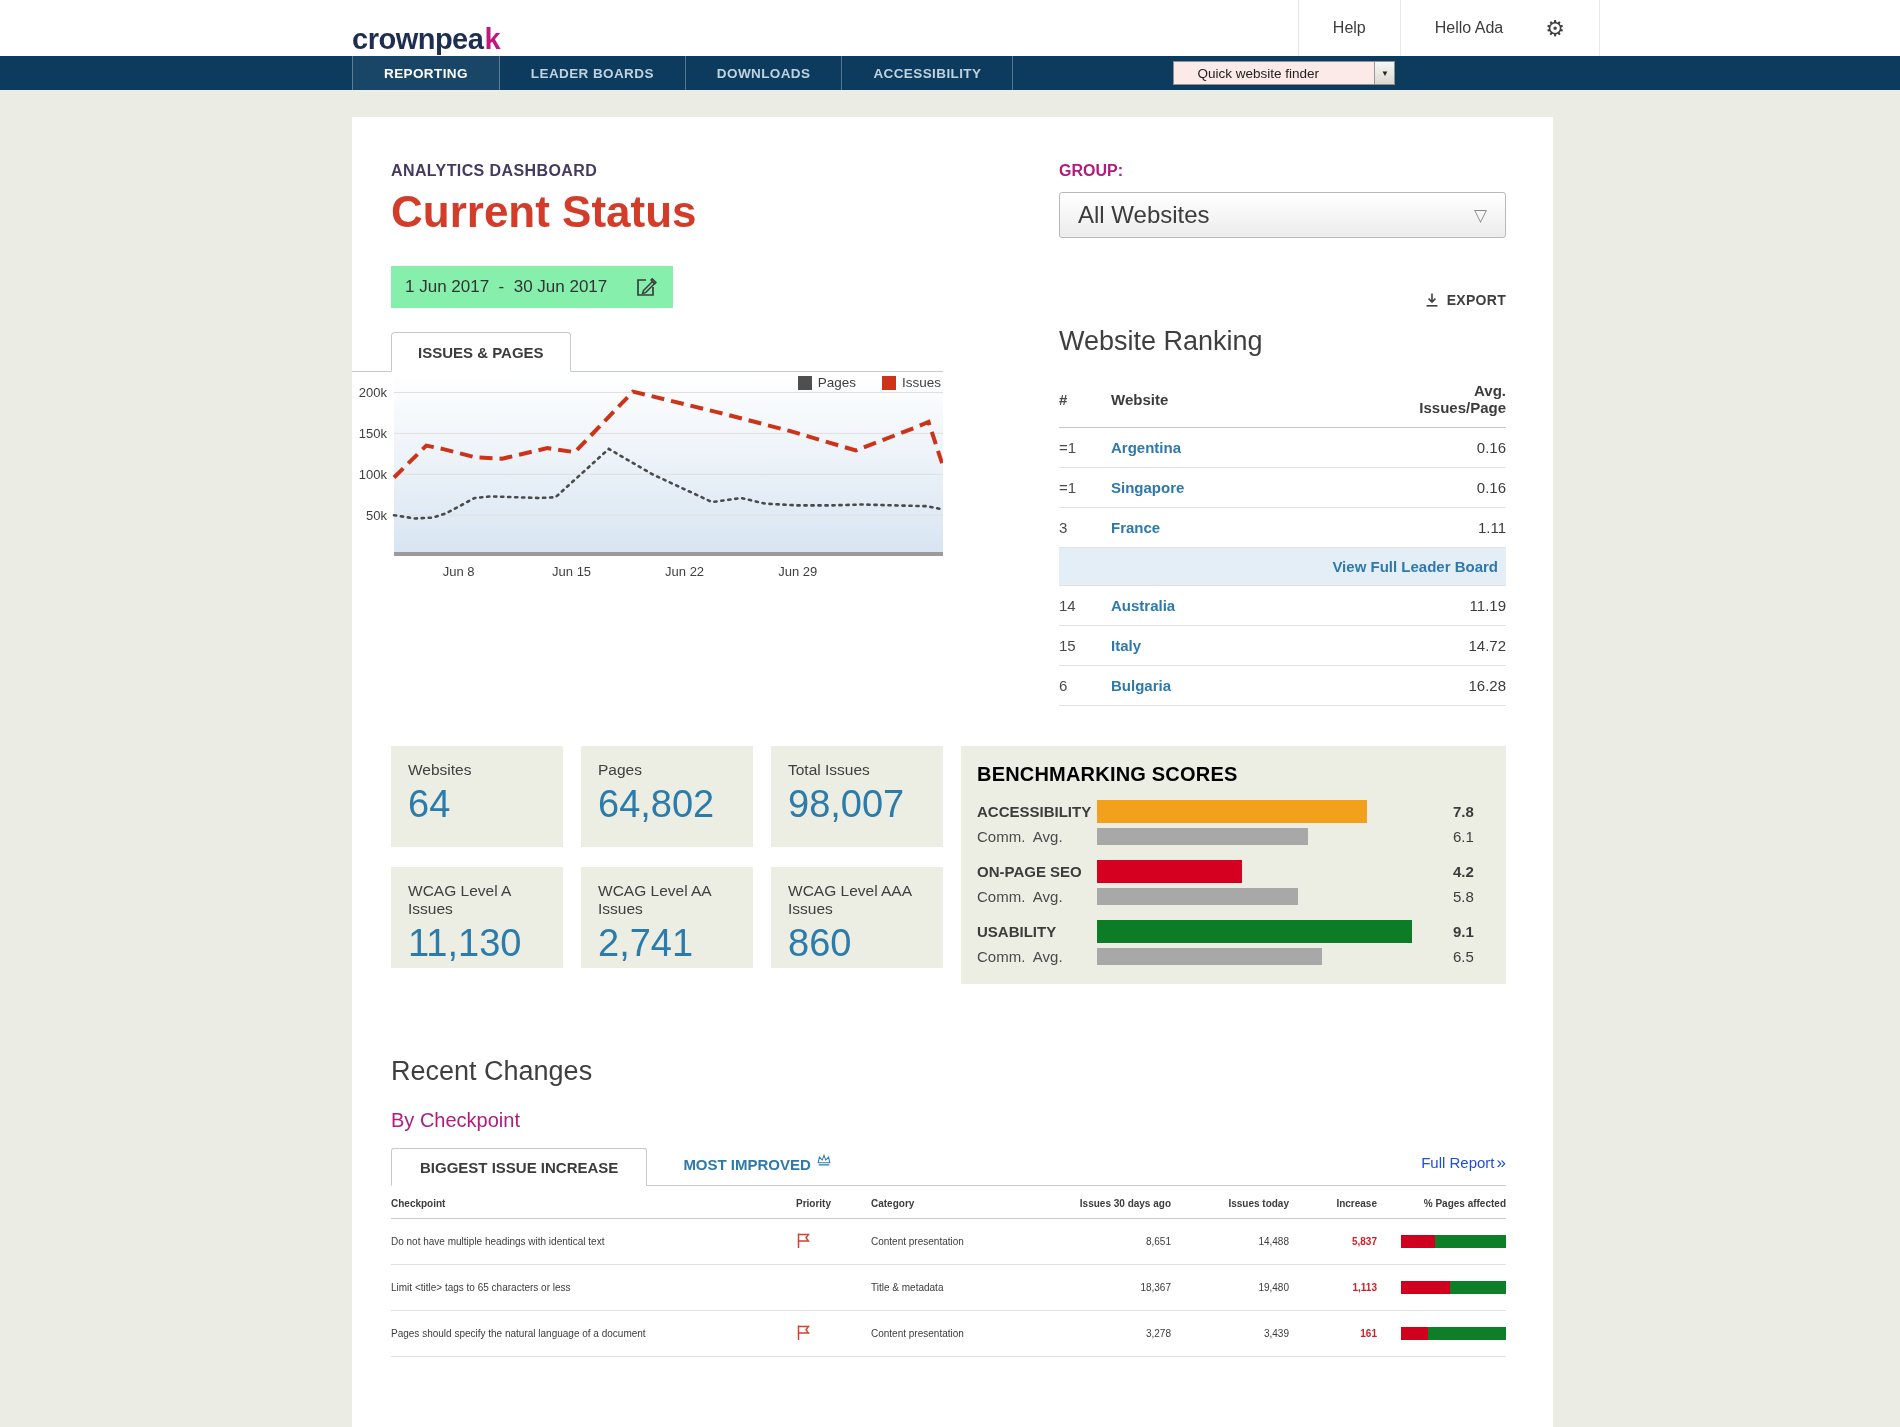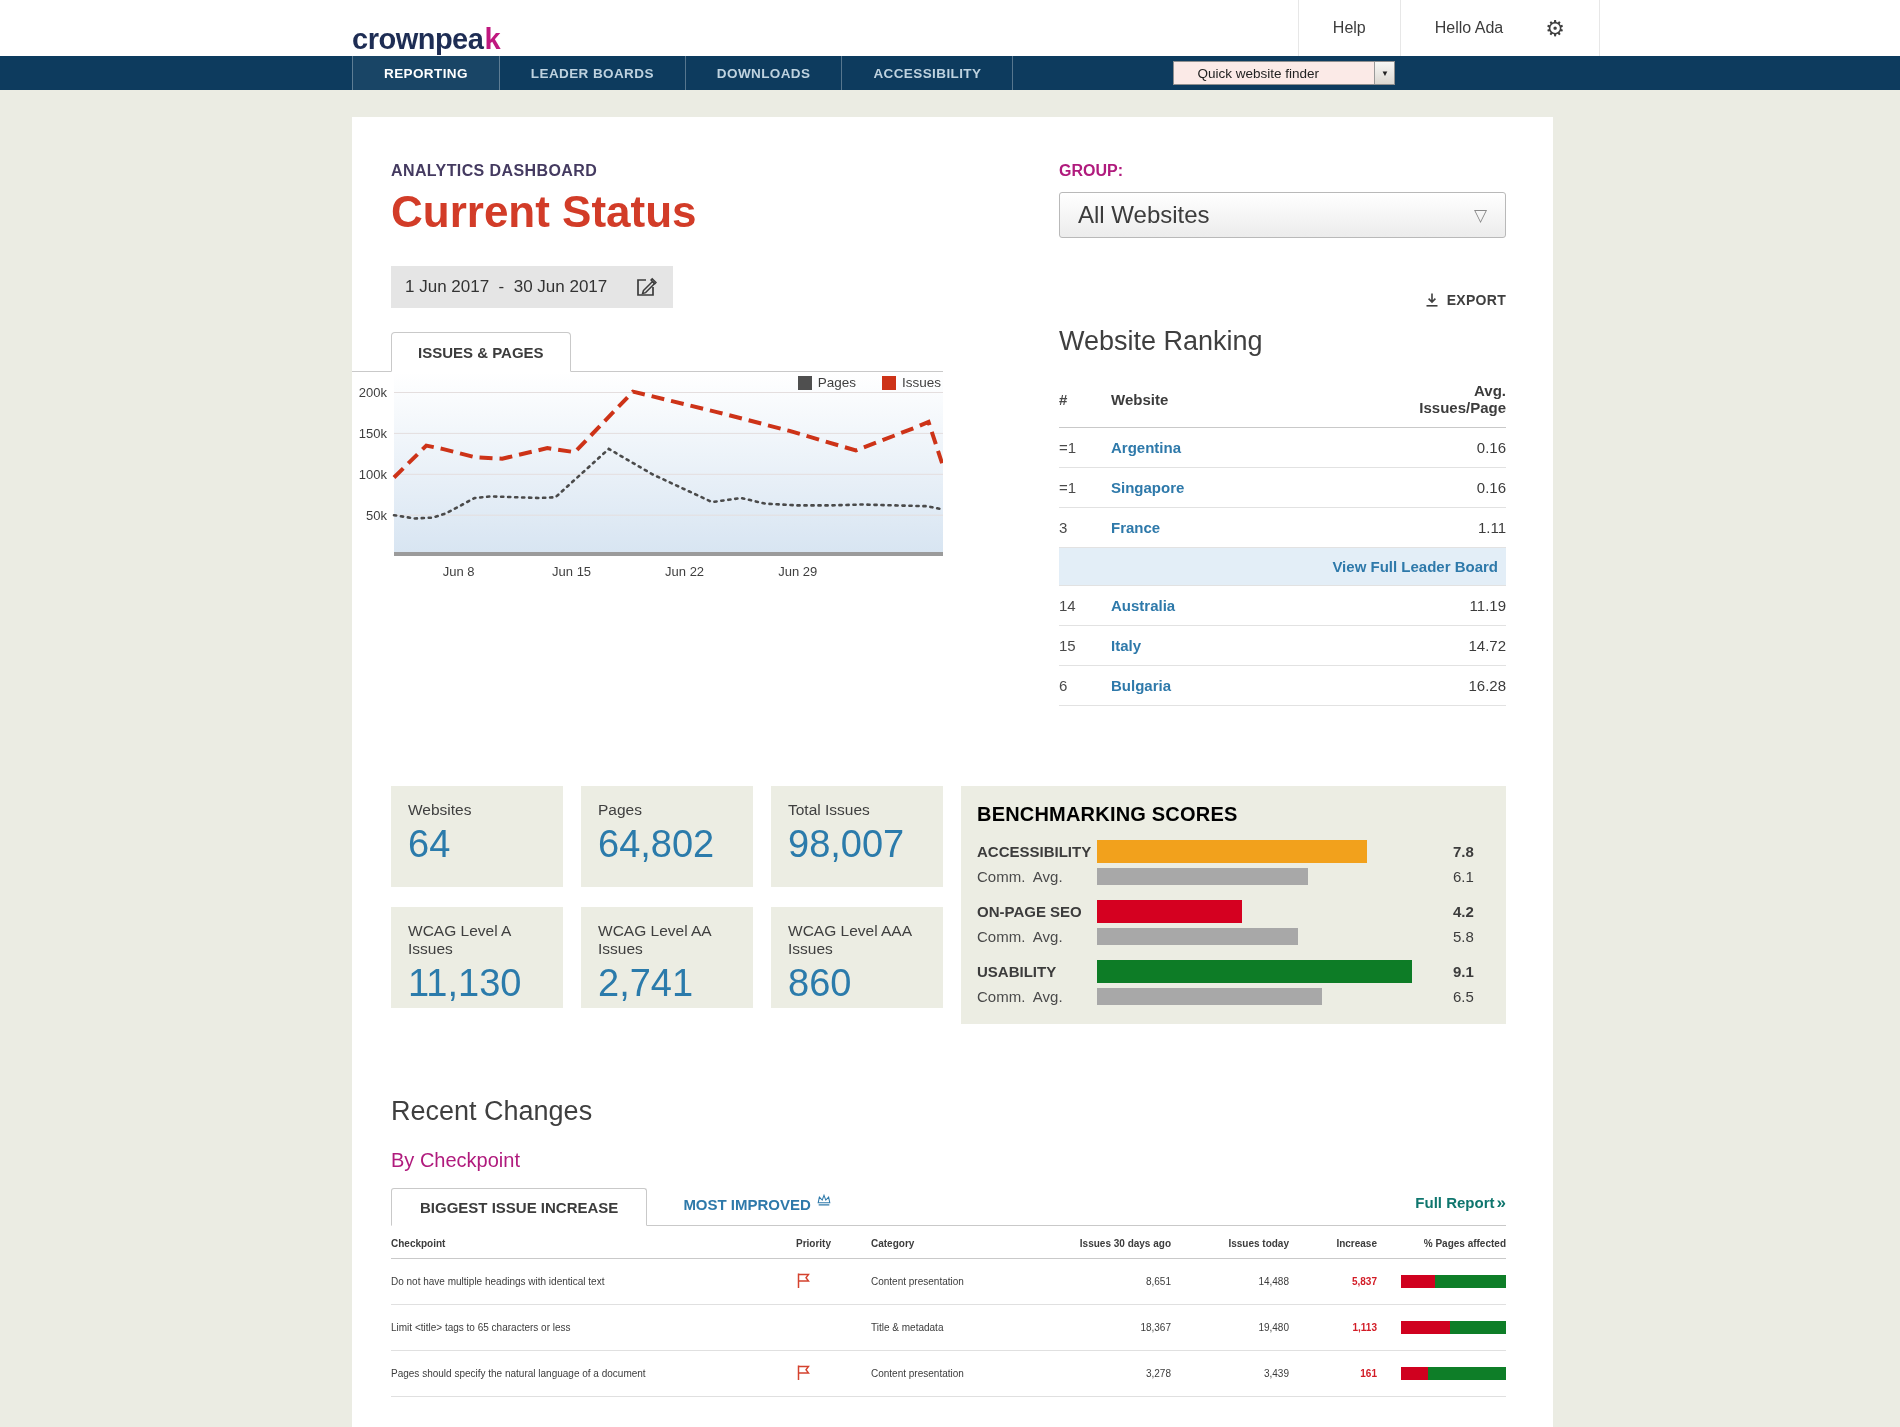--- a/index.html
+++ b/index.html
@@ -40,21 +40,21 @@
   .card { width:1201px; min-height:1310px; background:#fff; padding:45px 47px 50px 39px; }
 
   .row-top { display:flex; }
   .col-left { width:552px; }
   .col-right { width:447px; margin-left:116px; }
 
   .kicker { font-size:16px; font-weight:bold; letter-spacing:.4px; color:#443a60; }
   .page-title { font-size:44px; color:#d23c28; margin-top:8px; line-height:1.1; }
 
   .datebox { margin-top:30px; display:inline-flex; align-items:center;
-    background:#e5e5e5; padding:10px 16px 10px 14px; }
+    background:#86efac; padding:10px 16px 10px 14px; }
   .datebox .dtxt { font-size:17px; color:#333; white-space:pre; }
   .datebox .edit { margin-left:28px; cursor:pointer; display:flex; }
 
   
   .chart-wrap { margin-left:-39px; width:591px; margin-top:24px; }
   .chart-tabrow { border-bottom:1px solid #c9c9c9; padding-left:39px; display:flex; }
   .chart-tab { border:1px solid #c9c9c9; border-bottom:1px solid #fff; margin-bottom:-1px;
     border-radius:4px 4px 0 0; padding:11px 26px 10px; font-size:15px; font-weight:bold;
     color:#3c3c3c; background:#fff; cursor:pointer; }
   .plot-area { position:relative; }
@@ -77,21 +77,21 @@
   .rank-row { display:flex; align-items:center; padding:11px 0; border-bottom:1px solid #e2e2e2; }
   .rank-head { font-weight:bold; color:#3c3c3c; border-bottom:1px solid #c9c9c9; }
   .rk { width:52px; color:#4a4a4a; }
   .rw { flex:1; }
   .rv { width:110px; text-align:right; color:#3c3c3c; }
   .rlink { color:#2e79aa; font-weight:bold; cursor:pointer; }
   .rank-hl { background:#e3eef7; padding:10px 8px; text-align:right; font-size:15px;
     font-weight:bold; color:#2e79aa; cursor:pointer; border-bottom:1px solid #e2e2e2; }
 
   
-  .row-stats { display:flex; margin-top:80px; }
+  .row-stats { display:flex; margin-top:40px; }
   .stats-grid { width:552px; display:grid; grid-template-columns:repeat(3,172px);
     grid-auto-rows:101px; gap:20px 18px; }
   .stat-box { background:#ecede3; padding:15px 8px 0 17px; }
   .stat-label { font-size:15.5px; color:#3f3f3f; }
   .stat-value { margin-top:6px; font-size:38px; color:#2b7bab; line-height:1; }
   .bench { width:545px; margin-left:18px; background:#ecede3; padding:17px 20px 18px 16px; }
   .bench-title { font-size:20px; font-weight:bold; color:#000000; letter-spacing:.2px; }
   .bench-group { margin-top:13px; }
   .bench-row { display:flex; align-items:center; height:25px; }
   .bench-row.avg { height:20px; margin-top:2px; }
@@ -106,22 +106,22 @@
   
   .recent-title { margin-top:72px; font-size:27px; font-weight:normal; color:#3f3f3f; }
   .sub-title { margin-top:22px; font-size:20px; color:#b01b7d; }
   .tabbar { margin-top:16px; border-bottom:1px solid #c9c9c9; display:flex; align-items:flex-end; }
   .tab-active { border:1px solid #c9c9c9; border-bottom:1px solid #fff; margin-bottom:-1px;
     border-radius:3px 3px 0 0; padding:10px 28px 9px; font-size:15px; font-weight:bold;
     color:#3c3c3c; background:#fff; cursor:pointer; }
   .tab-improved { margin-left:36px; padding-bottom:12px; font-size:15px; font-weight:bold;
     color:#2e79aa; cursor:pointer; display:flex; align-items:center; gap:5px; }
   .tab-improved svg { transform:translateY(-5px); }
-  .full-report { margin-left:auto; padding-bottom:12px; font-size:15px; font-weight:bold;
-    color:#0f766e; cursor:pointer; }
+  .full-report { margin-left:auto; padding-bottom:12px; font-size:15px; font-weight:normal;
+    color:#1d4ed8; cursor:pointer; }
   .full-report .chev { font-size:17px; margin-left:2px; }
 
   .cp-row { display:grid; grid-template-columns:405px 75px 190px 110px 118px 88px 129px;
     align-items:center; padding:13px 0; border-bottom:1px solid #e0e0e0; font-size:10px;
     color:#3c3c3c; }
   .cp-head { font-weight:bold; border-bottom:1px solid #c9c9c9; padding:12px 0 9px; }
   .c-right { text-align:right; }
   .c-red { color:#d21c26; font-weight:bold; }
   .pct-wrap { display:flex; justify-content:flex-end; }
   .pct-bar { width:105px; height:13px; display:flex; }

